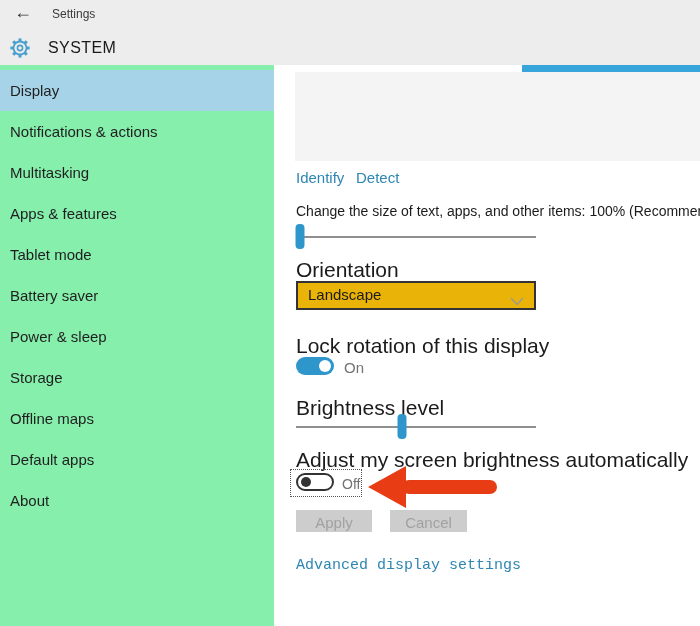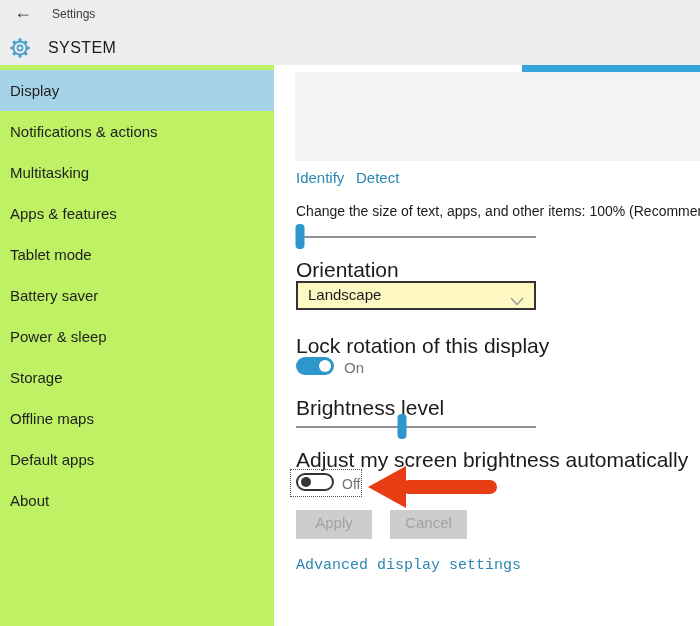--- a/index.html
+++ b/index.html
@@ -10,46 +10,46 @@
     color:#1b1b1b;
     -webkit-font-smoothing:antialiased;
   }
   
   .header{position:absolute;left:0;top:0;width:700px;height:65px;background:#ededed;}
   .back{position:absolute;left:14px;top:2px;font-size:18px;color:#333;cursor:pointer;}
   .app-title{position:absolute;left:52px;top:7px;font-size:12px;color:#3a3a3a;}
   .gear{position:absolute;left:8px;top:36px;}
   .page-title{position:absolute;left:48px;top:39px;font-size:16px;font-weight:normal;color:#1a1a1a;letter-spacing:0.4px;}
   
-  .sidebar{position:absolute;left:0;top:65px;width:274px;height:561px;background:#bef264;padding-top:5px;box-sizing:border-box;}
+  .sidebar{position:absolute;left:0;top:65px;width:274px;height:561px;background:#86efac;padding-top:5px;box-sizing:border-box;}
   .nav-item{height:41px;line-height:41px;padding-left:10px;font-size:15px;color:#1f1f1f;cursor:pointer;}
   .nav-item.active{background:var(--nav-highlight,#a7d3e8);}
   
   .preview-panel{position:absolute;left:295px;top:72px;width:405px;height:89px;background:#f4f4f4;}
   .blue-bar{position:absolute;left:522px;top:65px;width:178px;height:7px;background:var(--top-bar-blue,#38a5da);}
   .link{position:absolute;font-size:15px;color:var(--link-blue,#2e86b3);cursor:pointer;}
   .label{position:absolute;font-size:21px;color:#1b1b1b;white-space:nowrap;}
   .size-label{font-size:14px;}
   
   .slider{position:absolute;width:240px;height:26px;}
   .slider .track{position:absolute;left:0;top:12px;width:100%;height:2px;background:#8f8f8f;}
   .slider .thumb{position:absolute;top:0;width:9px;height:25px;border-radius:4px;background:var(--accent-blue,#2f96cc);transform:translateX(-50%);cursor:pointer;}
   
-  .dropdown{position:absolute;left:296px;top:281px;width:240px;height:29px;border:2px solid #333;background:#fef9c3;box-sizing:border-box;cursor:pointer;}
+  .dropdown{position:absolute;left:296px;top:281px;width:240px;height:29px;border:2px solid #333;background:#eab308;box-sizing:border-box;cursor:pointer;}
   .dropdown .value{position:absolute;left:10px;top:3px;font-size:15px;color:#1b1b1b;}
   .dropdown .chev{position:absolute;right:10px;top:9px;}
   
   .toggle-on{position:absolute;left:296px;top:357px;width:38px;height:18px;border-radius:9px;background:var(--accent-blue,#2f96cc);cursor:pointer;}
   .toggle-on .knob{position:absolute;right:3px;top:3px;width:12px;height:12px;border-radius:50%;background:#fff;}
   .focus-rect{position:absolute;left:290px;top:469px;width:72px;height:28px;border:1px dotted #555;box-sizing:border-box;}
   .toggle-off{position:absolute;left:296px;top:473px;width:38px;height:18px;border:2px solid #333;border-radius:10px;background:#fff;box-sizing:border-box;cursor:pointer;}
   .toggle-off .knob{position:absolute;left:3px;top:2px;width:10px;height:10px;border-radius:50%;background:#333;}
   .state-text{position:absolute;font-size:14px;color:#737373;}
   
-  .btn{position:absolute;top:510px;height:29px;line-height:26px;text-align:center;background:#cdcdcd;color:#a1a1a1;font-size:15px;cursor:default;}
+  .btn{position:absolute;top:510px;height:22px;line-height:26px;text-align:center;background:#cdcdcd;color:#a1a1a1;font-size:15px;cursor:default;}
   .btn-apply{left:296px;width:76px;}
   .btn-cancel{left:390px;width:77px;}
   
   .arrow{position:absolute;left:364px;top:462px;z-index:5;pointer-events:none;}
   .arrow .shape{fill:var(--arrow-red,#e83d14);}
 </style>
 </head>
 <body>
 
 <div class="app">

